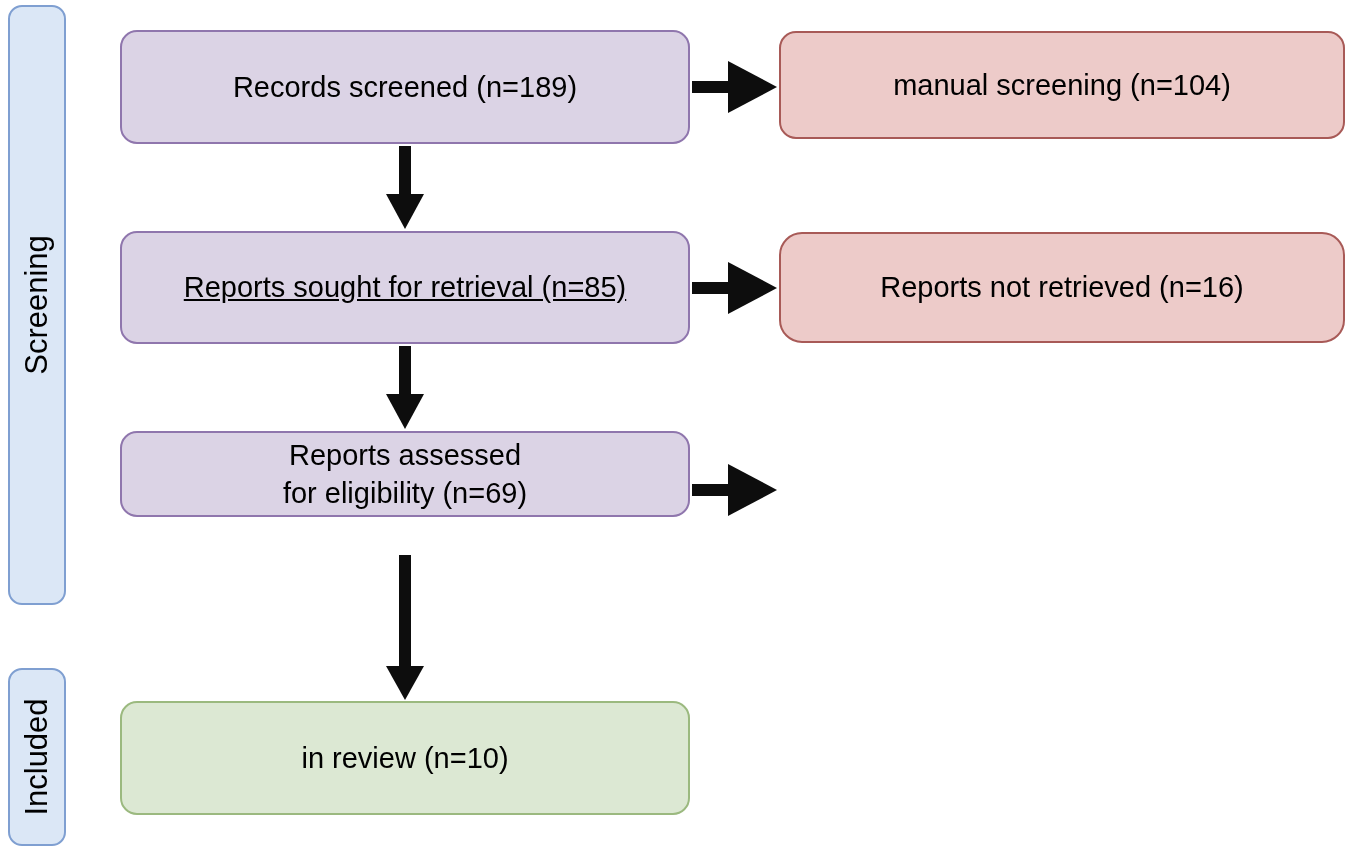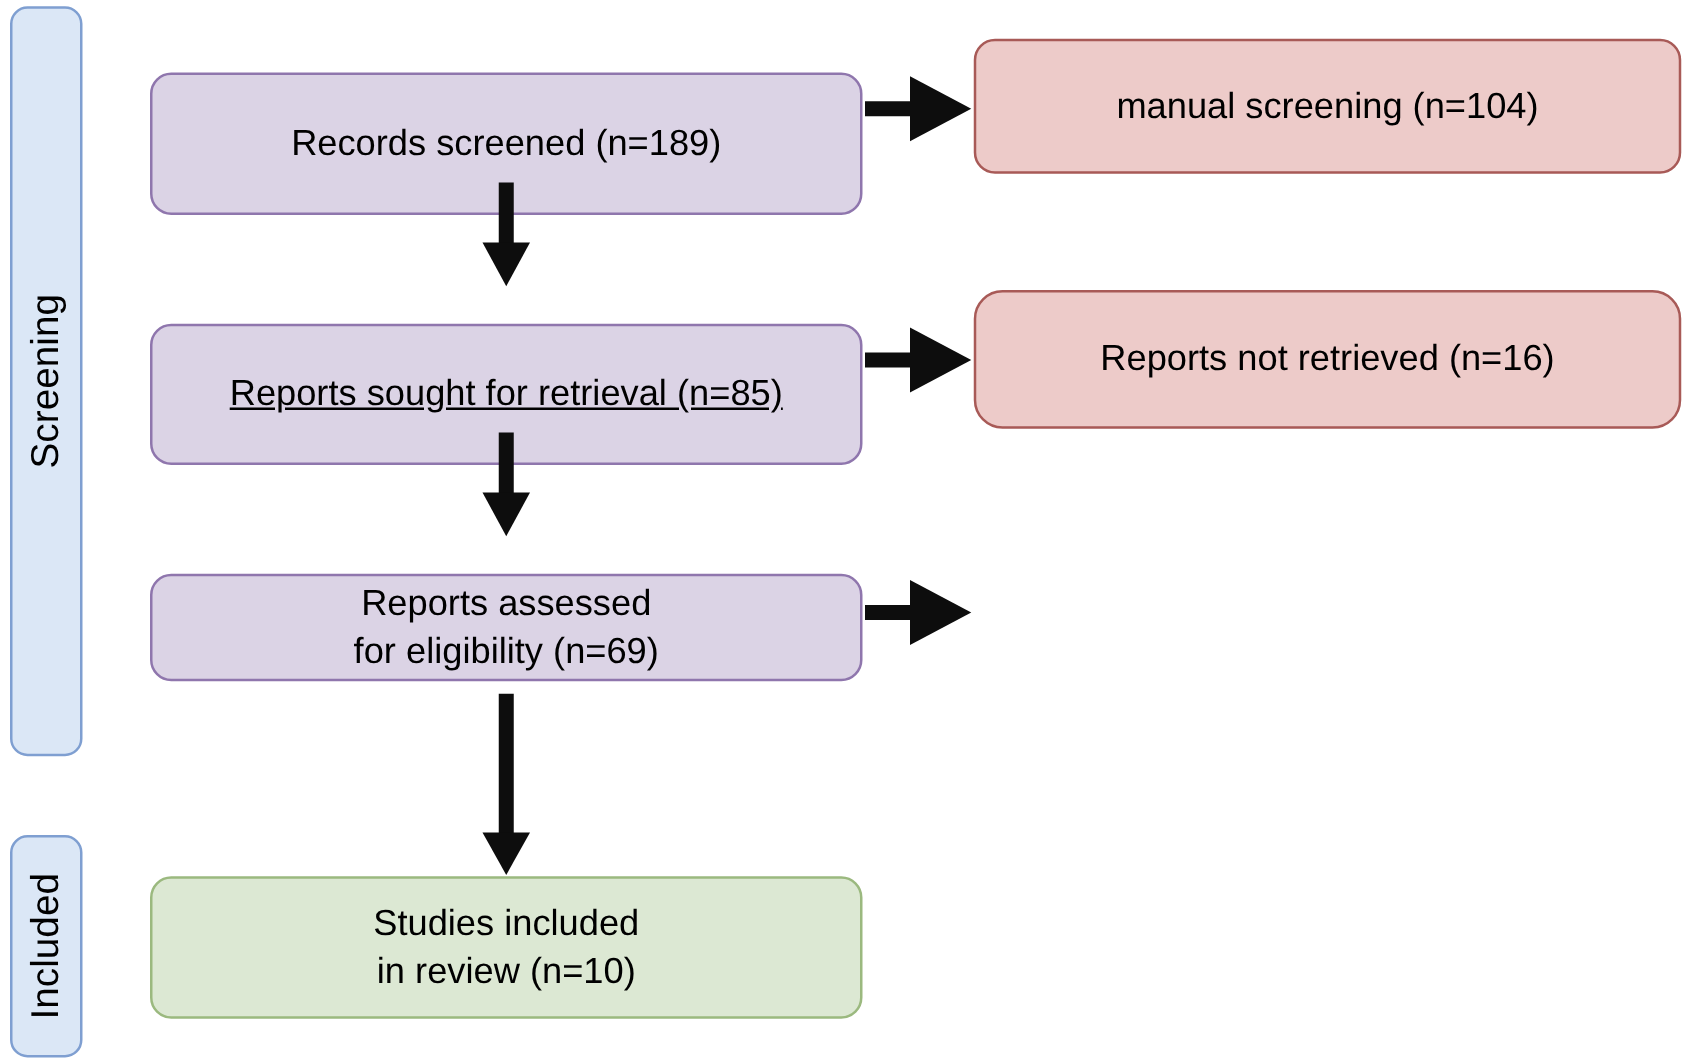--- a/index.html
+++ b/index.html
@@ -22,21 +22,20 @@
     text-align: center;
     color: #000000;
     font-size: 29px;
     line-height: 1.32;
   }
   .process {
     background: #dbd3e5;
     border: 2px solid #8f76ad;
     left: 120px;
     width: 570px;
-    margin-top: 28px;
   }
   .exclude {
     background: #edcbc9;
     border: 2px solid #a85a57;
     left: 779px;
     width: 566px;
   }
   .included-box {
     background: #dce8d3;
     border: 2px solid #9bb97f;
@@ -86,21 +85,20 @@
   <div class="box process" style="top:231px;height:113px;text-decoration:underline;">
     <div>Reports sought for retrieval (n=85)</div>
   </div>
 
   <div class="box process" style="top:431px;height:86px;">
     <div>Reports assessed</div>
     <div>for eligibility (n=69)</div>
   </div>
 
   <div class="box included-box" style="left:120px;width:570px;top:701px;height:114px;">
-    <div>Studies included</div>
     <div>in review (n=10)</div>
   </div>
 
   <div class="box exclude" style="top:31px;height:108px;">
     <div>manual screening (n=104)</div>
   </div>
 
   <div class="box exclude" style="top:232px;height:111px;border-radius:23px;">
     <div>Reports not retrieved (n=16)</div>
   </div>

